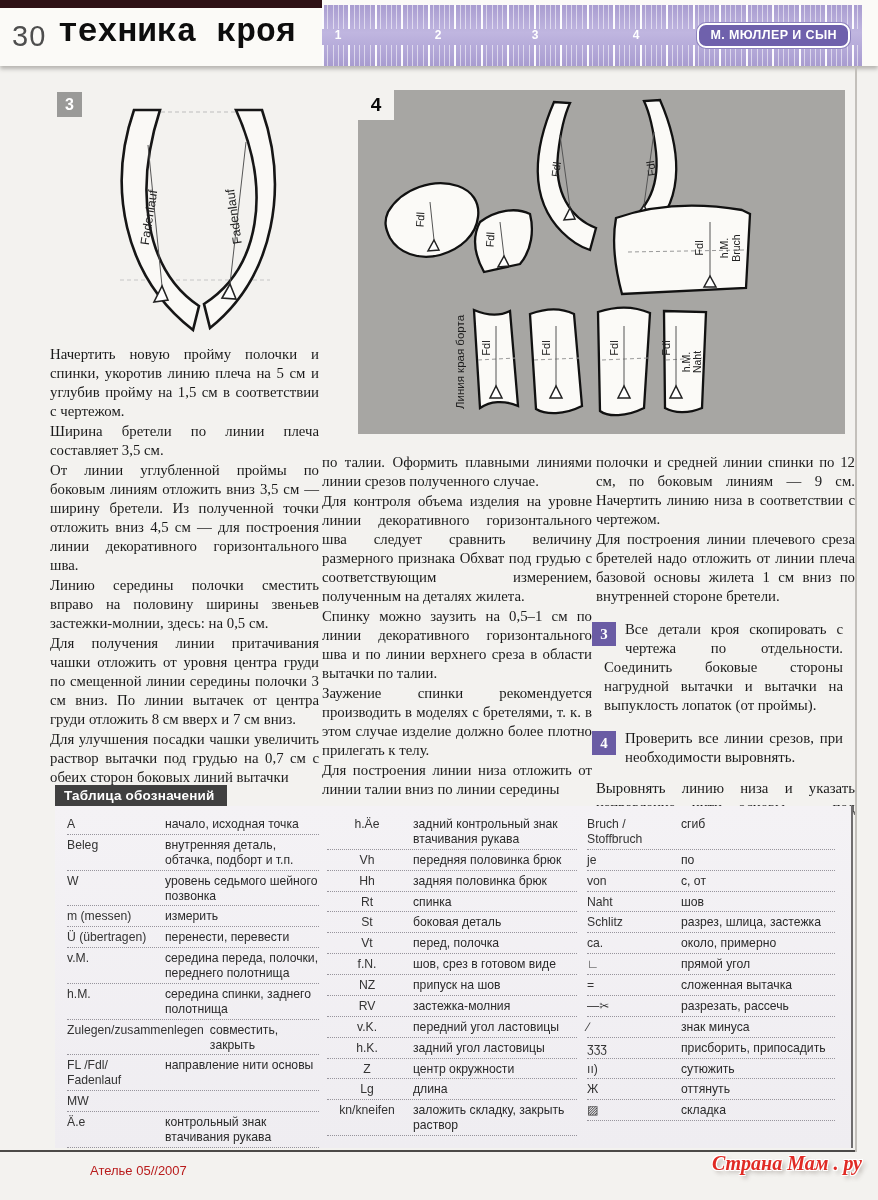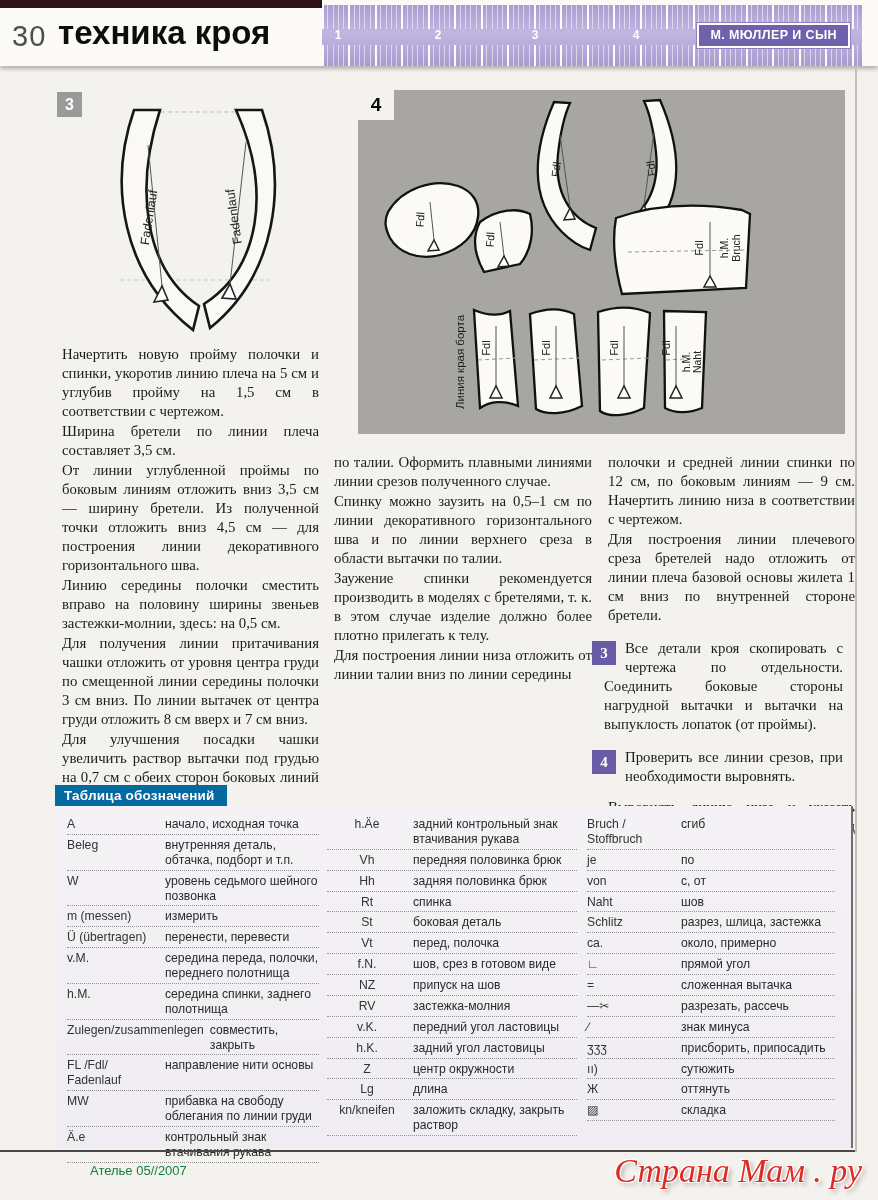--- a/index.html
+++ b/index.html
@@ -4,82 +4,82 @@
 <style>
   html,body{margin:0;padding:0;}
   body{background:#d8d6d2;font-family:"Liberation Sans",sans-serif;}
   .page{position:relative;width:878px;height:1200px;margin:0 auto;background:#f3f2ef;overflow:hidden;}
 
   
   .topstrip{position:absolute;left:0;top:0;width:322px;height:8px;background:#2e1115;}
   .header{position:absolute;left:0;top:0;width:878px;height:66px;background:#fbfaf7;
           box-shadow:0 3px 4px rgba(70,66,60,.35);}
   .pagenum{position:absolute;left:12px;top:20px;font-size:29px;color:#4e4e4e;letter-spacing:1px;}
-  .title{position:absolute;left:58px;top:14px;margin:0;font-size:33px;font-weight:bold;color:#0d0d0d;letter-spacing:0px;}
+  .title{position:absolute;left:58px;top:14px;margin:0;font-size:33px;font-weight:bold;color:#0d0d0d;letter-spacing:0px;font-family:Liberation Mono, monospace;}
   .ruler{position:absolute;left:322px;top:5px;width:540px;height:61px;
          background:linear-gradient(#a99dd0,#c0b6e0 45%,#a89cd0);}
   .ticks{position:absolute;left:0;right:0;
      background-image:
        repeating-linear-gradient(90deg, rgba(255,255,255,.55) 0 1px, transparent 1px 5.3px),
        repeating-linear-gradient(90deg, rgba(255,255,255,.95) 0 2px, transparent 2px 26.5px);}
   .ticks.t{top:0;height:24px;}
   .ticks.b{bottom:0;height:21px;}
   .rnum{position:absolute;top:23px;width:20px;text-align:center;color:#fff;font-size:12px;font-weight:bold;}
   .rnum.n1{left:6px;}.rnum.n2{left:106px;}.rnum.n3{left:203px;}.rnum.n4{left:304px;}
   .brand{position:absolute;right:12px;top:18px;padding:3px 11px 4px;background:#6f61ac;color:#fff;
-         font-size:12.5px;font-weight:bold;border:2px solid #fff;border-radius:0;letter-spacing:.4px;
+         font-size:12.5px;font-weight:bold;border:2px solid #fff;border-radius:9px;letter-spacing:.4px;
          box-shadow:0 0 0 1px #8d82bd;}
 
   
   .badge{display:inline-block;width:25px;height:25px;line-height:25px;text-align:center;
          color:#fff;font-weight:bold;font-size:16px;}
   .badge.gray{background:#9a9a98;position:absolute;left:57px;top:92px;z-index:3;}
   .stepbadge{float:left;width:24px;height:24px;line-height:24px;text-align:center;background:#6a5ca4;
              color:#fff;font-weight:bold;font-size:15px;margin:2px 9px 2px 0;}
 
   
   .fig3{position:absolute;left:50px;top:90px;width:290px;height:258px;}
   .fig4{position:absolute;left:358px;top:90px;width:487px;height:344px;background:#a7a6a3;}
   .fig4num{position:absolute;left:0;top:0;width:36px;height:30px;background:#f3f2ef;
            font-size:19px;font-weight:bold;color:#090909;text-align:center;line-height:30px;z-index:2;}
   svg text{font-family:"Liberation Sans",sans-serif;}
 
   
   .col{position:absolute;font-family:"Liberation Serif",serif;font-size:14.8px;line-height:19px;
        color:#1b1b1b;text-align:justify;}
-  .col p{margin:0 0 1px 16px;}
+  .col p{margin:0 0 1px 4px;}
   .col-left{left:46px;top:345px;width:273px;}
   .col-mid{left:318px;top:453px;width:274px;}
   .col-right{left:592px;top:453px;width:263px;}
   .step{margin-top:14px;}
   .step p{margin:12px;}
   .tail{margin-top:2px;}
 
   
-  .tbl-title{position:absolute;left:55px;top:785px;background:#0369a1;color:#fff;
+  .tbl-title{position:absolute;left:55px;top:785px;background:#404040;color:#fff;
              font-size:13.5px;font-weight:bold;padding:3px 12px 4px 9px;letter-spacing:.2px;}
   .tbl-panel{position:absolute;left:55px;top:806px;width:796px;height:342px;
              background:linear-gradient(#f4f2f5,#efedf1);border-right:2px solid #6f6d6e;}
   .tcol{position:absolute;top:8px;}
   .tcol1{left:12px;width:252px;}
   .tcol2{left:272px;width:250px;}
   .tcol3{left:532px;width:248px;}
   .trow{display:flex;padding:3px 0 2px;border-bottom:1px dotted #97949c;
         font-size:12.2px;line-height:1.22;color:#2a2a2a;}
   .trow .term{flex:0 0 92px;padding-right:6px;color:#333;}
   .tcol2 .trow .term{flex-basis:80px;text-align:center;}
   .tcol3 .trow .term{flex-basis:88px;}
   .trow .def{flex:1;}
   .rule-bottom{position:absolute;left:0;top:1150px;width:856px;height:2px;background:#4c4a48;}
   .edge-line{position:absolute;left:855px;top:66px;width:2px;height:1086px;background:#c3c0bb;}
 
   
-  .issue{position:absolute;left:90px;top:1163px;font-size:13px;color:#15803d;}
+  .issue{position:absolute;left:90px;top:1163px;font-size:13px;color:#b91c1c;}
   .watermark{position:absolute;right:16px;top:1152px;font-family:"Liberation Serif",serif;
-             font-style:italic;font-weight:normal;font-size:34px;color:#e02a24;
+             font-style:italic;font-weight:bold;font-size:20px;color:#e02a24;
              text-shadow:1px 1px 0 #fff,-1px -1px 0 #fff,1px -1px 0 #fff,-1px 1px 0 #fff,3px 3px 4px rgba(90,80,70,.45);}
 </style>
 </head>
 <body>
 
 <div class="page">
 
   <div class="header">
     <span class="pagenum">30</span>
     <h1 class="title">техника кроя</h1>
@@ -178,20 +178,21 @@
       <p>Ширина бретели по линии плеча составляет 3,5 см.</p>
       <p>От линии углубленной проймы по боковым линиям отложить вниз 3,5 см — ширину бретели. Из полученной точки отложить вниз 4,5 см — для построения линии декоративного горизонтального шва.</p>
       <p>Линию середины полочки сместить вправо на половину ширины звеньев застежки-молнии, здесь: на 0,5 см.</p>
       <p>Для получения линии притачивания чашки отложить от уровня центра груди по смещенной линии середины полочки 3 см вниз. По линии вытачек от центра груди отложить 8 см вверх и 7 см вниз.</p>
       <p>Для улучшения посадки чашки увеличить раствор вытачки под грудью на 0,7 см с обеих сторон боковых линий вытачки</p>
     </div>
 
   <div class="col col-mid">
 
   <p>по талии. Оформить плавными линиями линии срезов полученного случае.</p>
+      <p>Для контроля объема изделия на уровне линии декоративного горизонтального шва следует сравнить величину размерного признака Обхват под грудью с соответствующим измерением, полученным на деталях жилета.</p>
       <p>Спинку можно заузить на 0,5–1 см по линии декоративного горизонтального шва и по линии верхнего среза в области вытачки по талии.</p>
       <p>Заужение спинки рекомендуется производить в моделях с бретелями, т. к. в этом случае изделие должно более плотно прилегать к телу.</p>
       <p>Для построения линии низа отложить от линии талии вниз по линии середины</p>
     </div>
 
   <div class="col col-right">
     <div>
 
     <p>полочки и средней линии спинки по 12 см, по боковым линиям — 9 см. Начертить линию низа в соответствии с чертежом.</p>
         <p>Для построения линии плечевого среза бретелей надо отложить от линии плеча базовой основы жилета 1 см вниз по внутренней стороне бретели.</p>
@@ -251,21 +252,20 @@
           <span class="def">совместить, закрыть</span>
         </div>
 
         <div class="trow">
           <span class="term">FL /Fdl/ Fadenlauf</span>
           <span class="def">направление нити основы</span>
         </div>
 
         <div class="trow">
           <span class="term">MW</span>
-          <span class="def">прибавка на свободу облегания по линии груди</span>
         </div>
 
         <div class="trow">
           <span class="term">Ä.e</span>
           <span class="def">контрольный знак втачивания рукава</span>
         </div>
       </div>
     <div class="tcol tcol2">
 
         <div class="trow">

